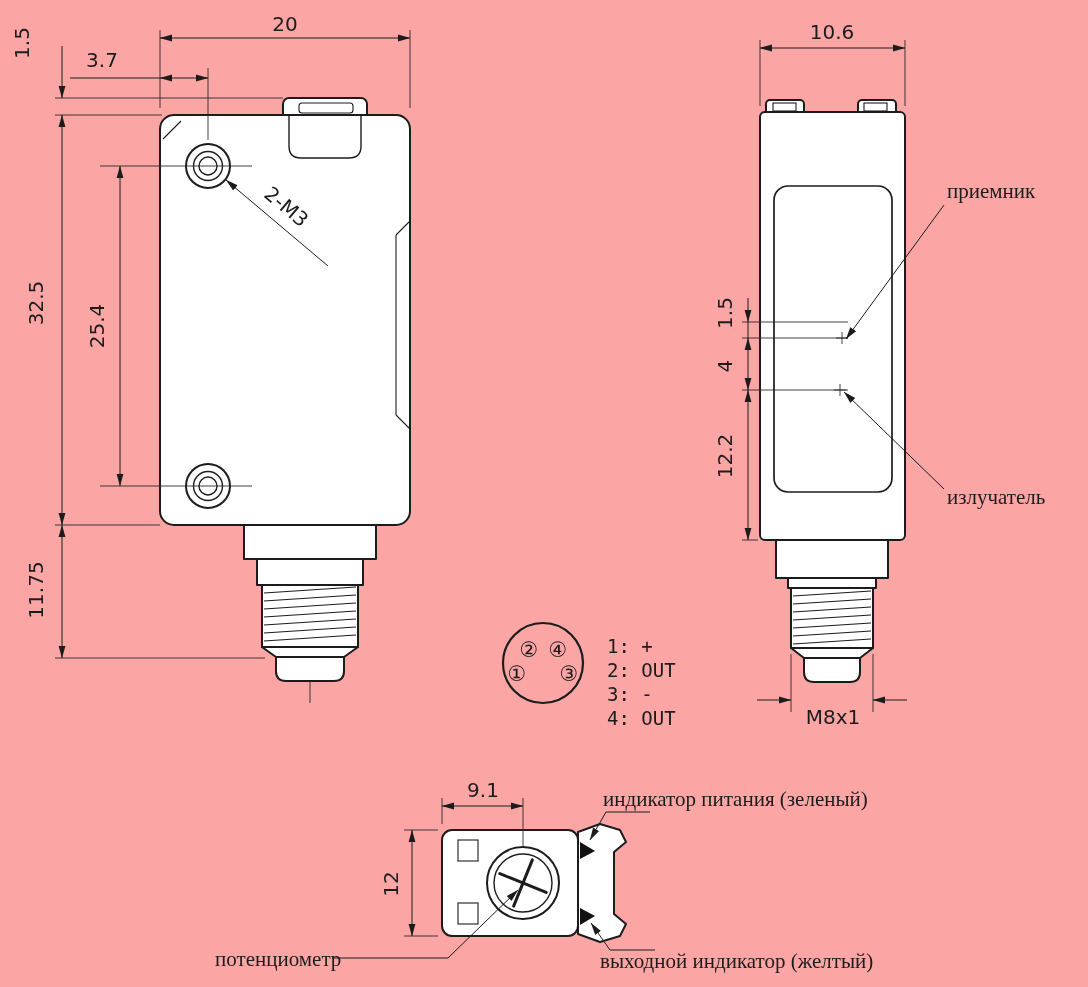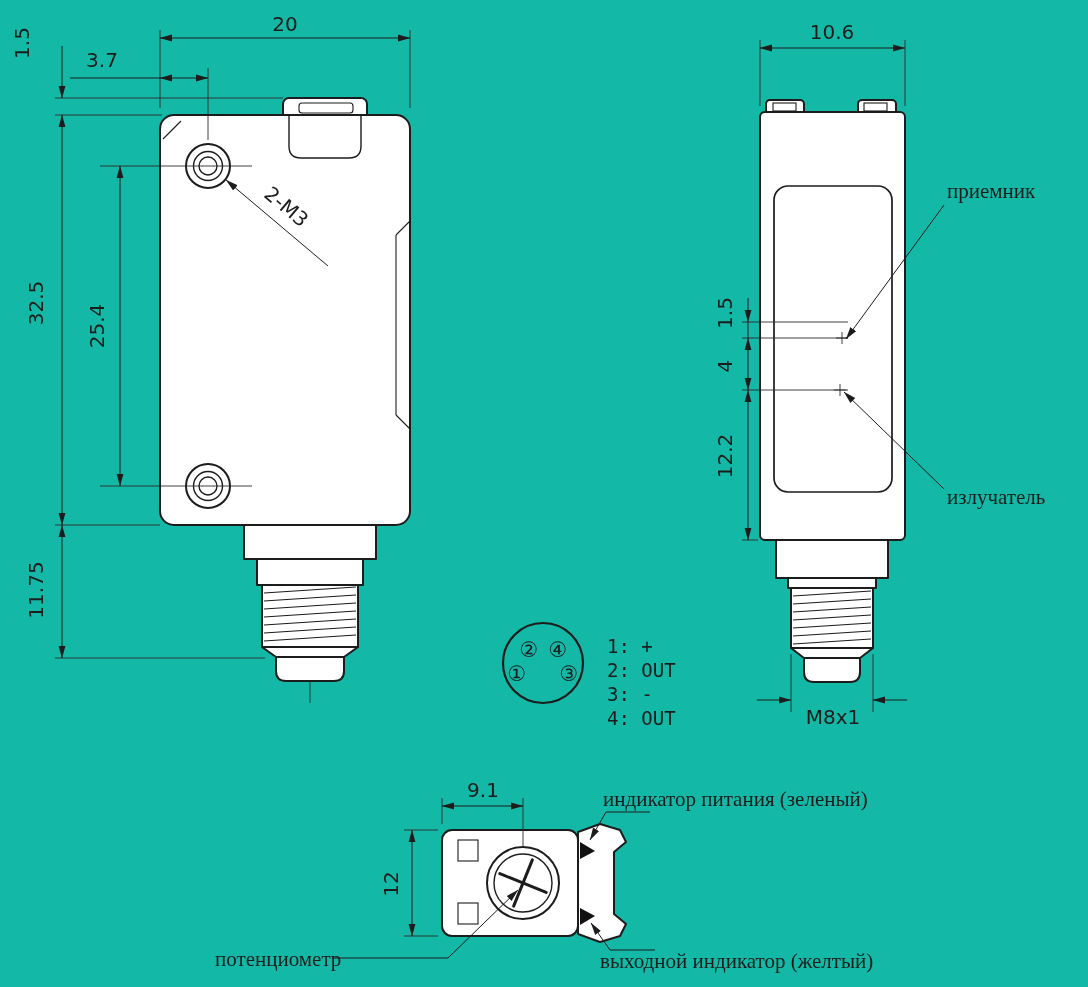--- a/index.html
+++ b/index.html
@@ -1,16 +1,16 @@
 <!DOCTYPE html>
 <html><head>
 <meta charset="utf-8">
 <style>
   html,body { margin:0; padding:0; background:#ffffff; }
-  .stage { position:relative; width:1088px; height:987px; background:#14b8a6; overflow:hidden; }
+  .stage { position:relative; width:1088px; height:987px; background:#fca5a5; overflow:hidden; }
   svg { display:block; }
   svg text { font-family:"DejaVu Sans", sans-serif; fill:#1c1c1c; }
   .dim-text { font-size:20px; }
   .serif-label { font-family:"Liberation Serif", serif; font-size:21px; }
   .mono-text { font-family:"DejaVu Sans Mono", monospace; font-size:19px; }
   .pin-digit { font-size:21px; }
   .outline { fill:#ffffff; stroke:#1c1c1c; stroke-width:2; stroke-linejoin:round; }
   .outline-thin { fill:none; stroke:#1c1c1c; stroke-width:1.4; stroke-linejoin:round; }
   .detail { fill:none; stroke:#1c1c1c; stroke-width:1.1; }
   .xline { fill:none; stroke:#2a2a2a; stroke-width:0.9; }

